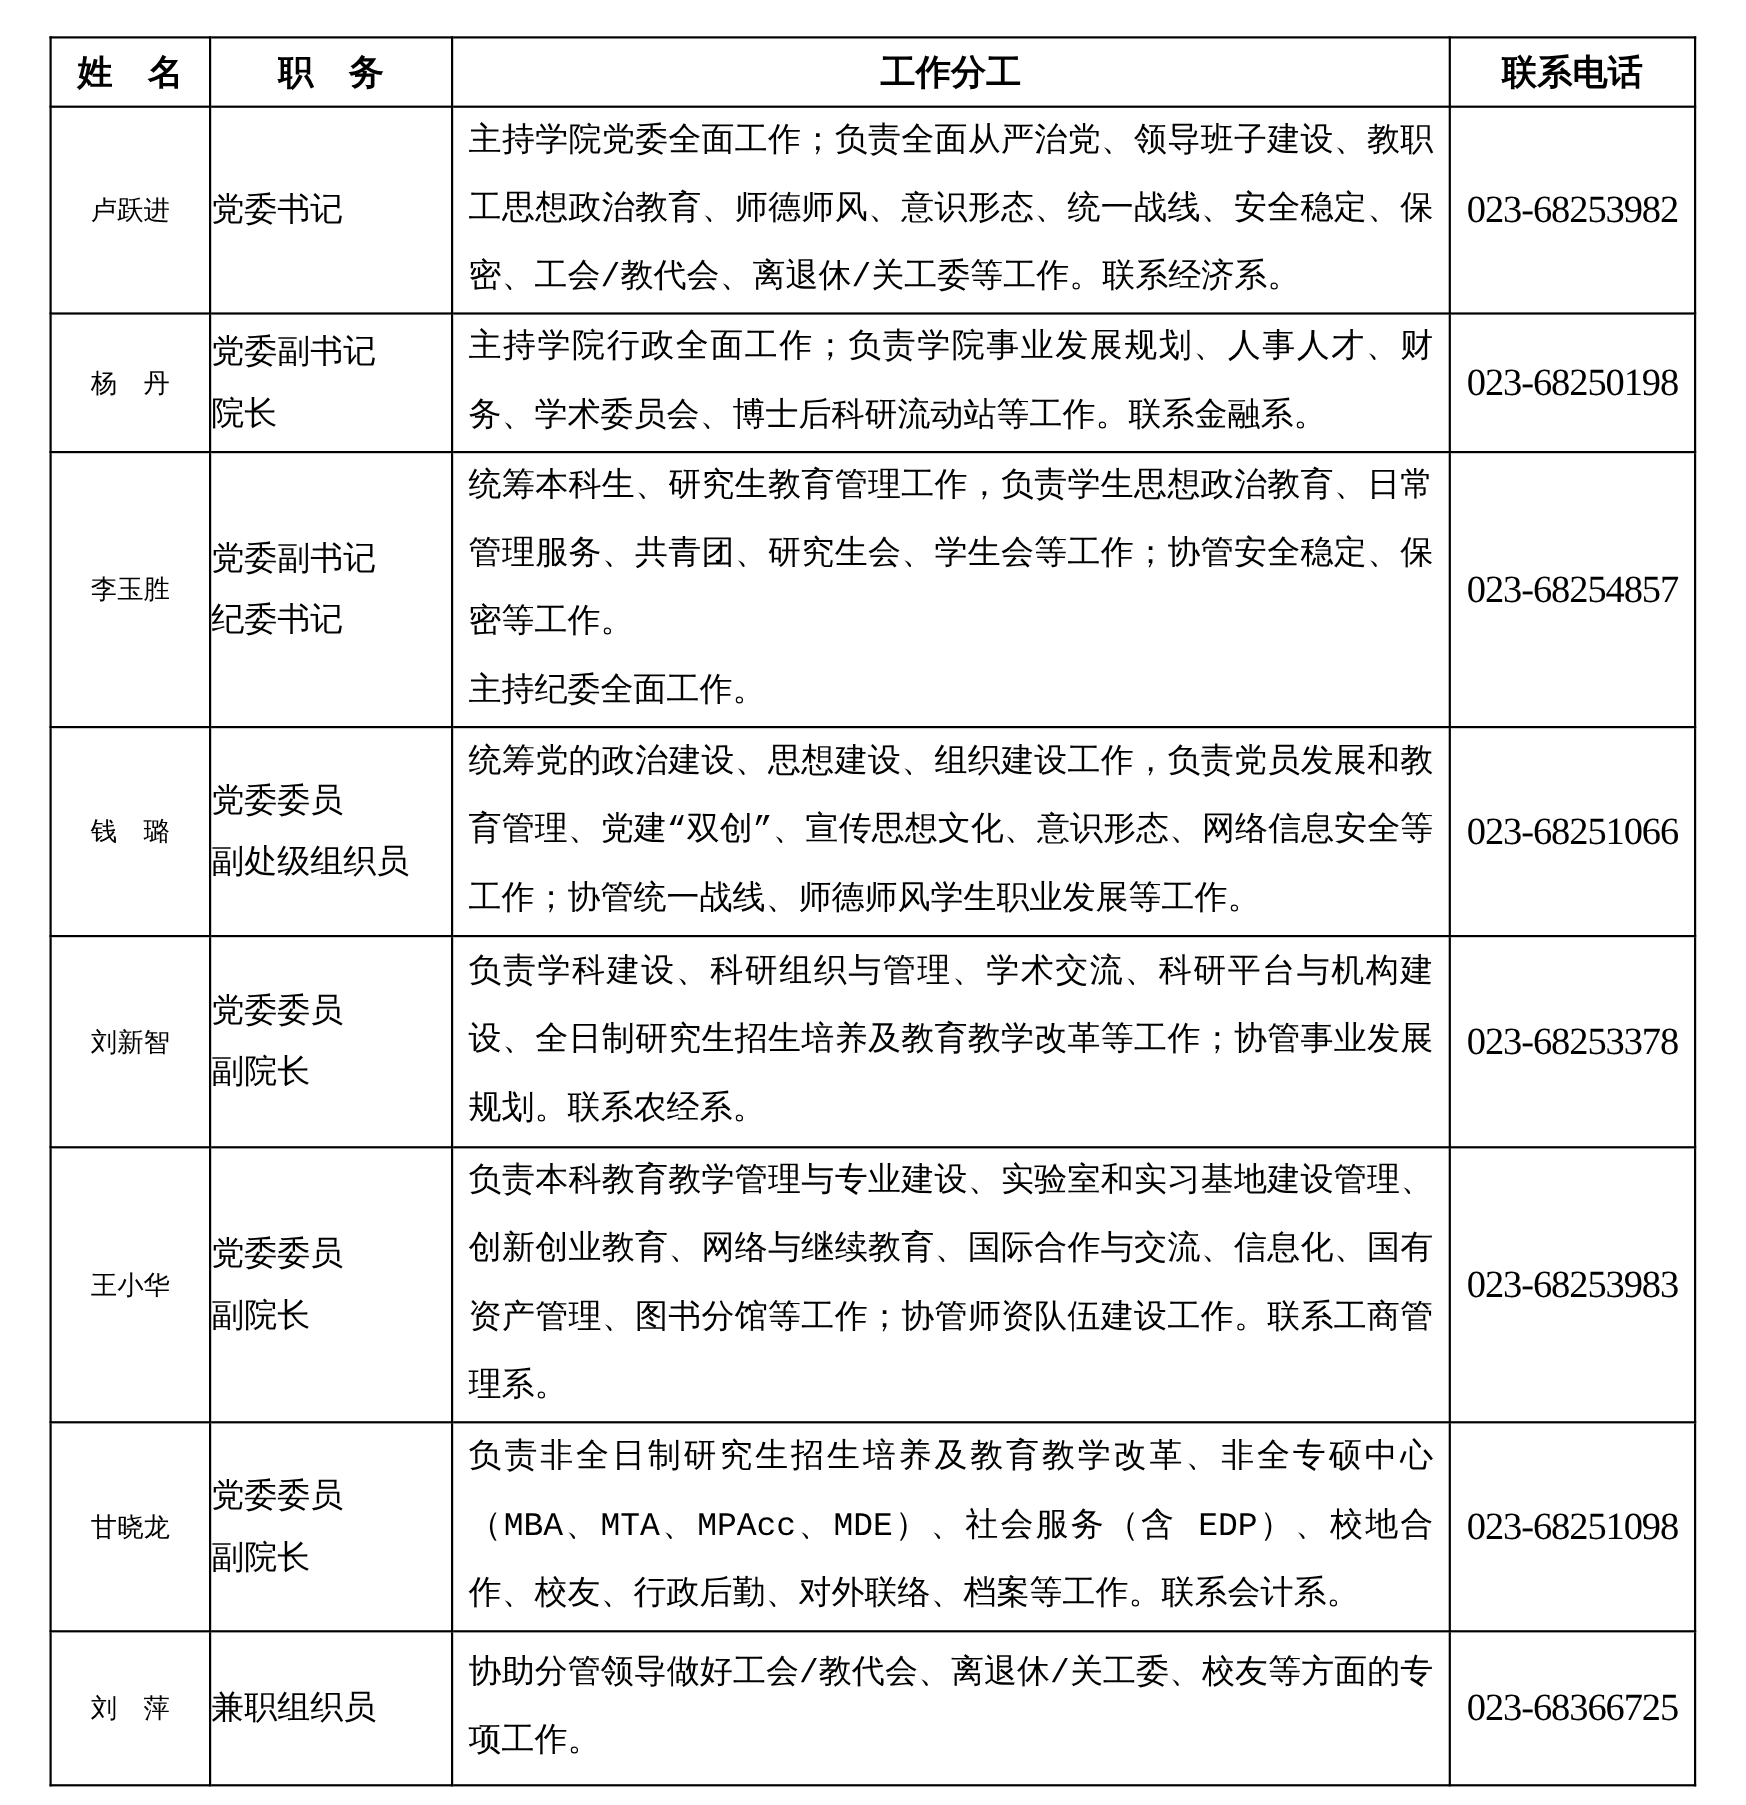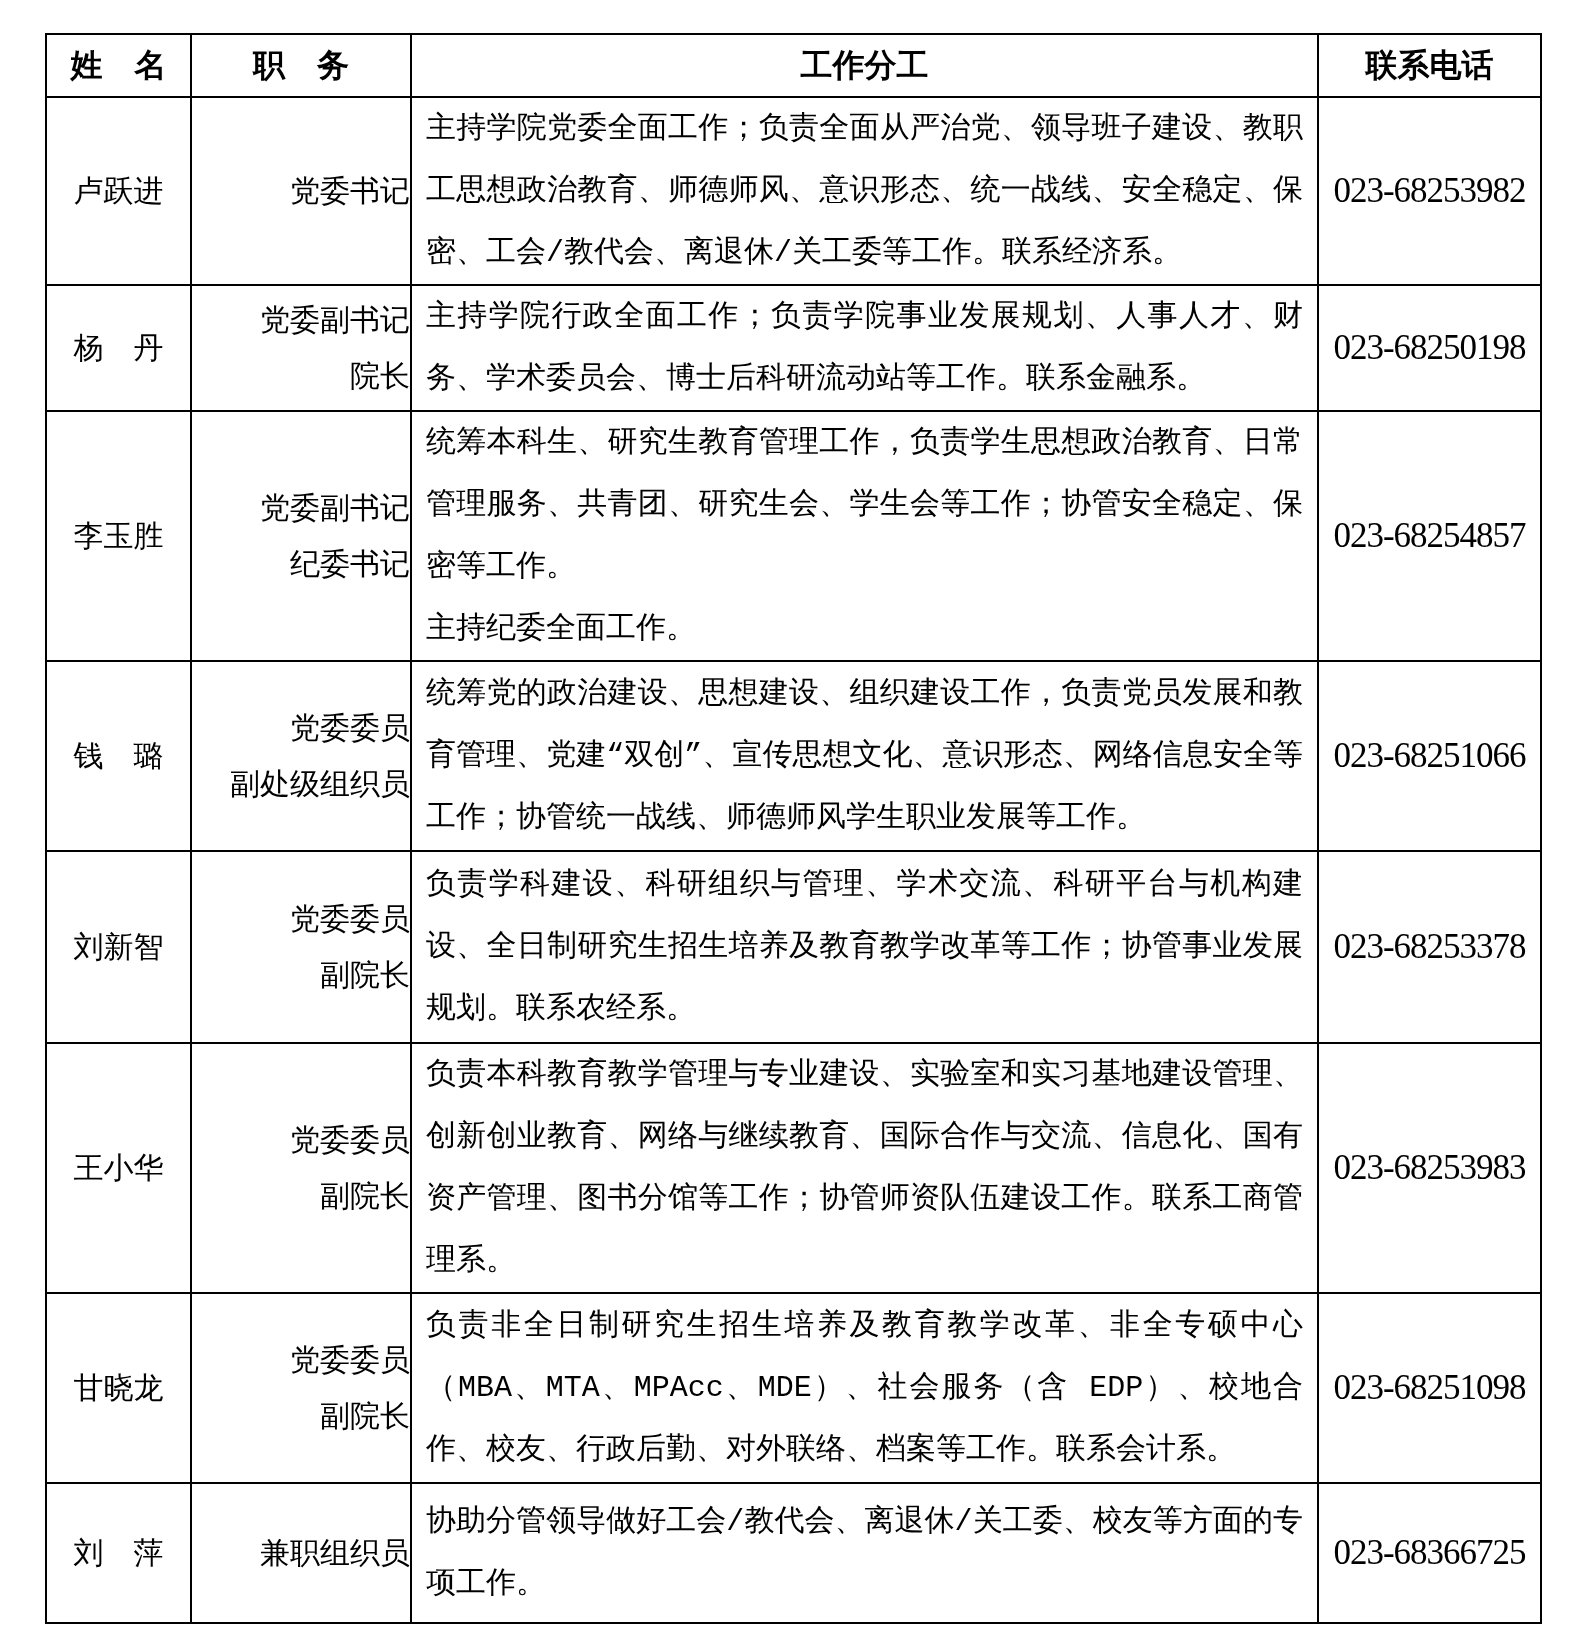--- a/index.html
+++ b/index.html
@@ -31,25 +31,25 @@
   .contact-table th {
     font-family: "Liberation Sans", "DejaVu Sans", sans-serif;
     font-weight: bold;
     font-size: 32px;
     text-align: center;
     height: 61px;
     padding: 0;
   }
   td.c-name {
     text-align: center;
-    font-size: 30px;
+    font-size: 24px;
     padding: 0;
   }
   td.c-pos {
-    text-align: right;
+    text-align: left;
     font-size: 30px;
     padding: 0;
   }
   td.c-pos div {
     line-height: 56px;
   }
   td.c-duty {
     padding: 0 14px;
     text-align: justify;
     font-size: 30px;

